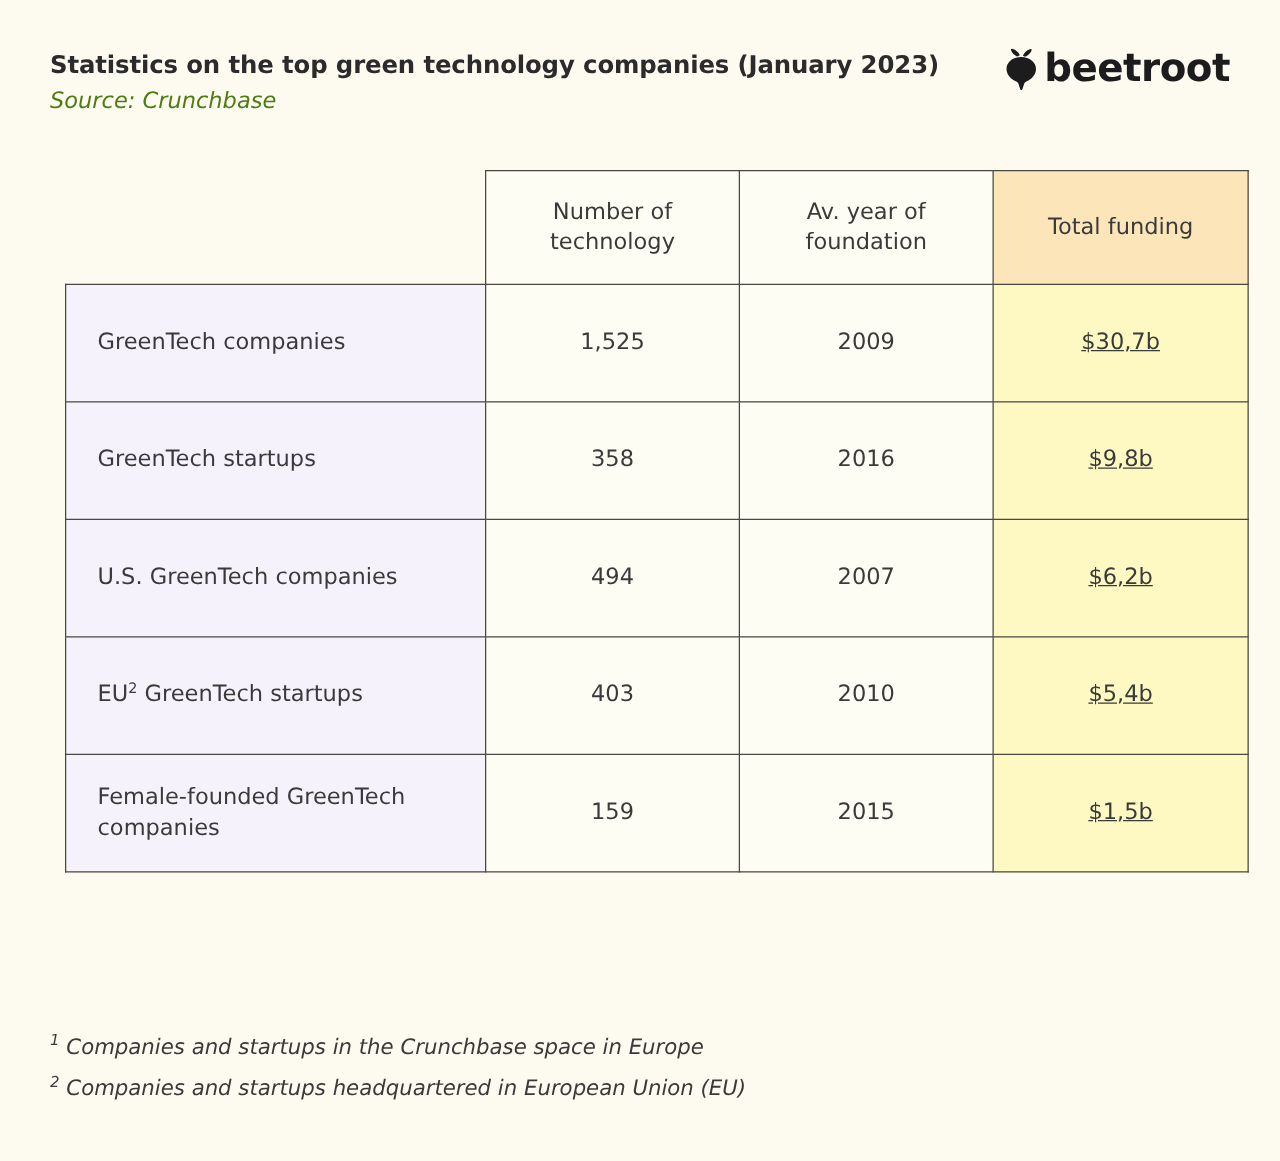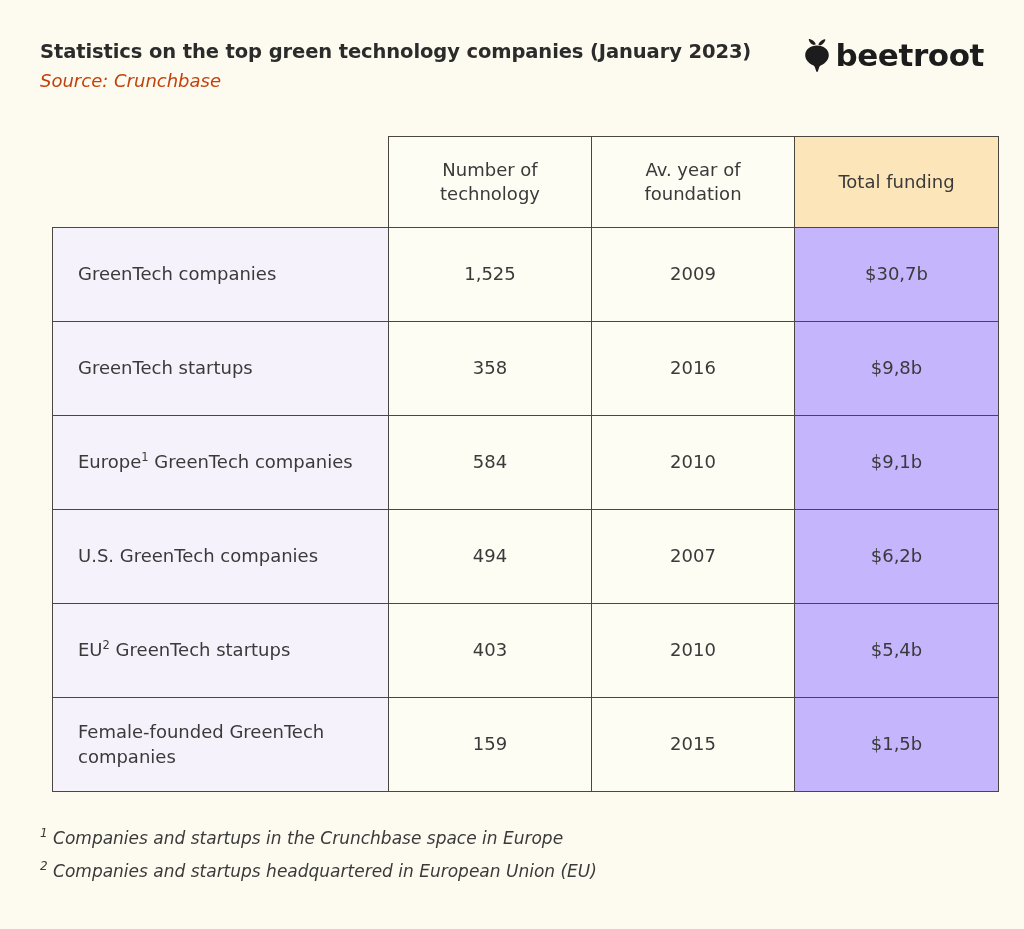--- a/index.html
+++ b/index.html
@@ -39,21 +39,21 @@
     font-size: 19.5px;
     font-weight: 700;
     color: #2b2b2b;
     letter-spacing: -0.1px;
     line-height: 1.25;
     white-space: nowrap;
   }
   .source-line {
     font-size: 18px;
     font-style: italic;
-    color: #c2410c;
+    color: #4d7c0f;
     margin-top: 6px;
     line-height: 1.25;
     white-space: nowrap;
   }
 
   .logo {
     position: absolute;
     right: 0;
     top: -2px;
     display: flex;
@@ -126,22 +126,23 @@
     background: #f5f2fc;
     text-align: left;
     padding: 0 16px 0 25px;
   }
   tbody td.num-cell,
   tbody td.year-cell {
     background: #fefdf4;
     text-align: center;
   }
   tbody td.fund-cell {
-    background: #c4b5fd;
+    background: #fef9c3;
     text-align: center;
+    text-decoration: underline;
   }
   sup.fn {
     font-size: 11.5px;
     vertical-align: super;
     line-height: 0;
   }
 
   
   .footnotes {
     position: absolute;
@@ -222,28 +223,20 @@
 
         <tr>
           <td class="label-cell">
             <span>GreenTech startups</span>
           </td>
           <td class="num-cell">358</td>
           <td class="year-cell">2016</td>
           <td class="fund-cell">$9,8b</td>
         </tr>
 
-        <tr>
-          <td class="label-cell">
-            <span>Europe</span><sup class="fn">1</sup><span> GreenTech companies</span>
-          </td>
-          <td class="num-cell">584</td>
-          <td class="year-cell">2010</td>
-          <td class="fund-cell">$9,1b</td>
-        </tr>
 
         <tr>
           <td class="label-cell">
             <span>U.S. GreenTech companies</span>
           </td>
           <td class="num-cell">494</td>
           <td class="year-cell">2007</td>
           <td class="fund-cell">$6,2b</td>
         </tr>
 

